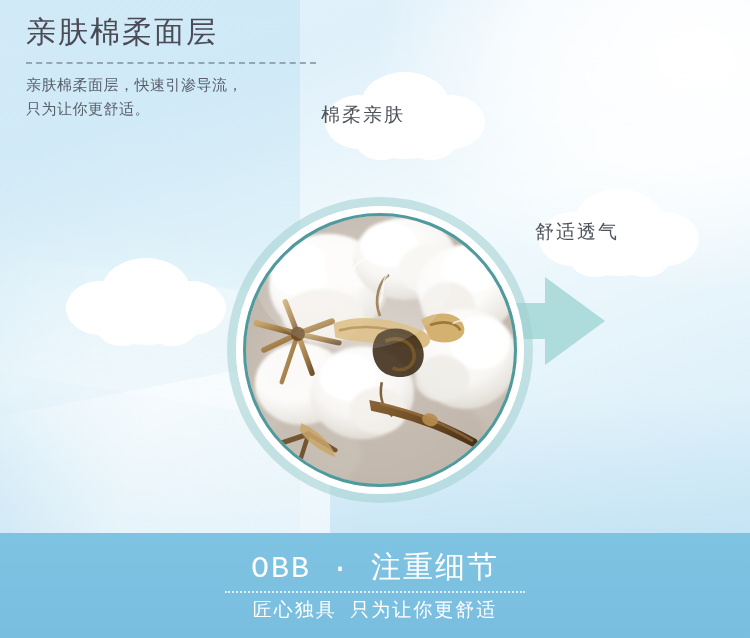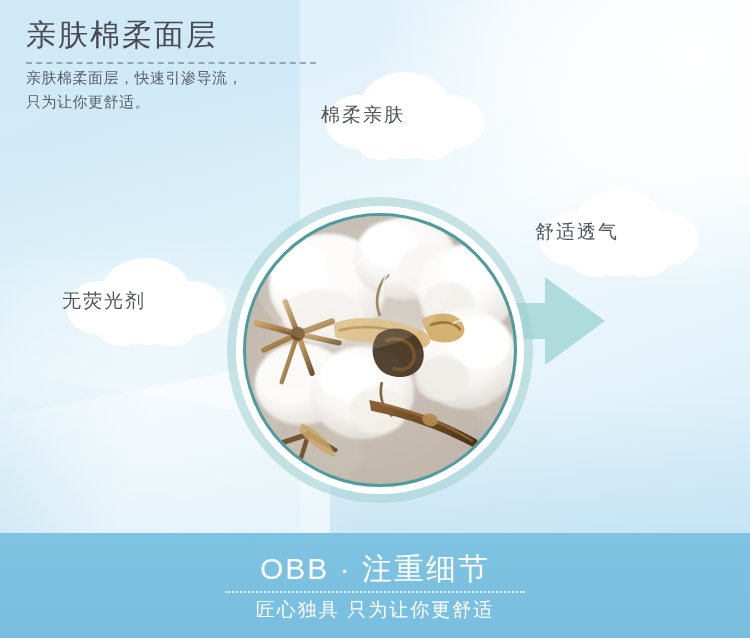--- a/index.html
+++ b/index.html
@@ -8,21 +8,21 @@
     padding: 0;
     background: #ffffff;
   }
   * { box-sizing: border-box; }
 
   .page {
     position: relative;
     width: 750px;
     height: 638px;
     overflow: hidden;
-    font-family: Liberation Sans, sans-serif;
+    font-family: Liberation Mono, monospace;
     background: linear-gradient(160deg, #e3f2fb 0%, #dff0fa 18%, #f2fafd 42%, #e6f4fb 62%, #cfe9f7 100%);
   }
 
   
   .bg-wash-tr {
     position: absolute;
     top: -140px; right: -150px;
     width: 520px; height: 430px;
     background: radial-gradient(ellipse at 60% 45%, #ffffff 0%, rgba(255,255,255,0.75) 38%, rgba(255,255,255,0) 72%);
     pointer-events: none;
@@ -84,21 +84,21 @@
     font-weight: 400;
   }
   .title-divider {
     margin-top: 8px;
     width: 290px;
     height: 0;
     border-top: 2px dashed #8d9aa4;
     opacity: 0.85;
   }
   .subtitle {
-    margin-top: 2px;
+    margin-top: 11px;
     font-size: 15px;
     color: #59606b;
     line-height: 1.62;
     letter-spacing: 0.5px;
   }
 
   
   .arrow {
     position: absolute;
     left: 497px; top: 277px;
@@ -383,21 +383,20 @@
     <svg viewBox="0 0 168 98" preserveAspectRatio="none">
       <g fill="#ffffff">
         <ellipse cx="84" cy="38" rx="44" ry="32"></ellipse>
         <ellipse cx="38" cy="56" rx="34" ry="27"></ellipse>
         <ellipse cx="130" cy="56" rx="34" ry="27"></ellipse>
         <ellipse cx="84" cy="66" rx="46" ry="27"></ellipse>
         <ellipse cx="60" cy="74" rx="26" ry="20"></ellipse>
         <ellipse cx="110" cy="74" rx="26" ry="20"></ellipse>
       </g>
     </svg>
-    <span class="cloud-label">无荧光剂</span>
   </div>
 
   <div class="banner">
     <div class="banner-title">OBB · 注重细节</div>
     <div class="banner-divider"></div>
     <div class="banner-sub">匠心独具 只为让你更舒适</div>
   </div>
 
 </div>
 

